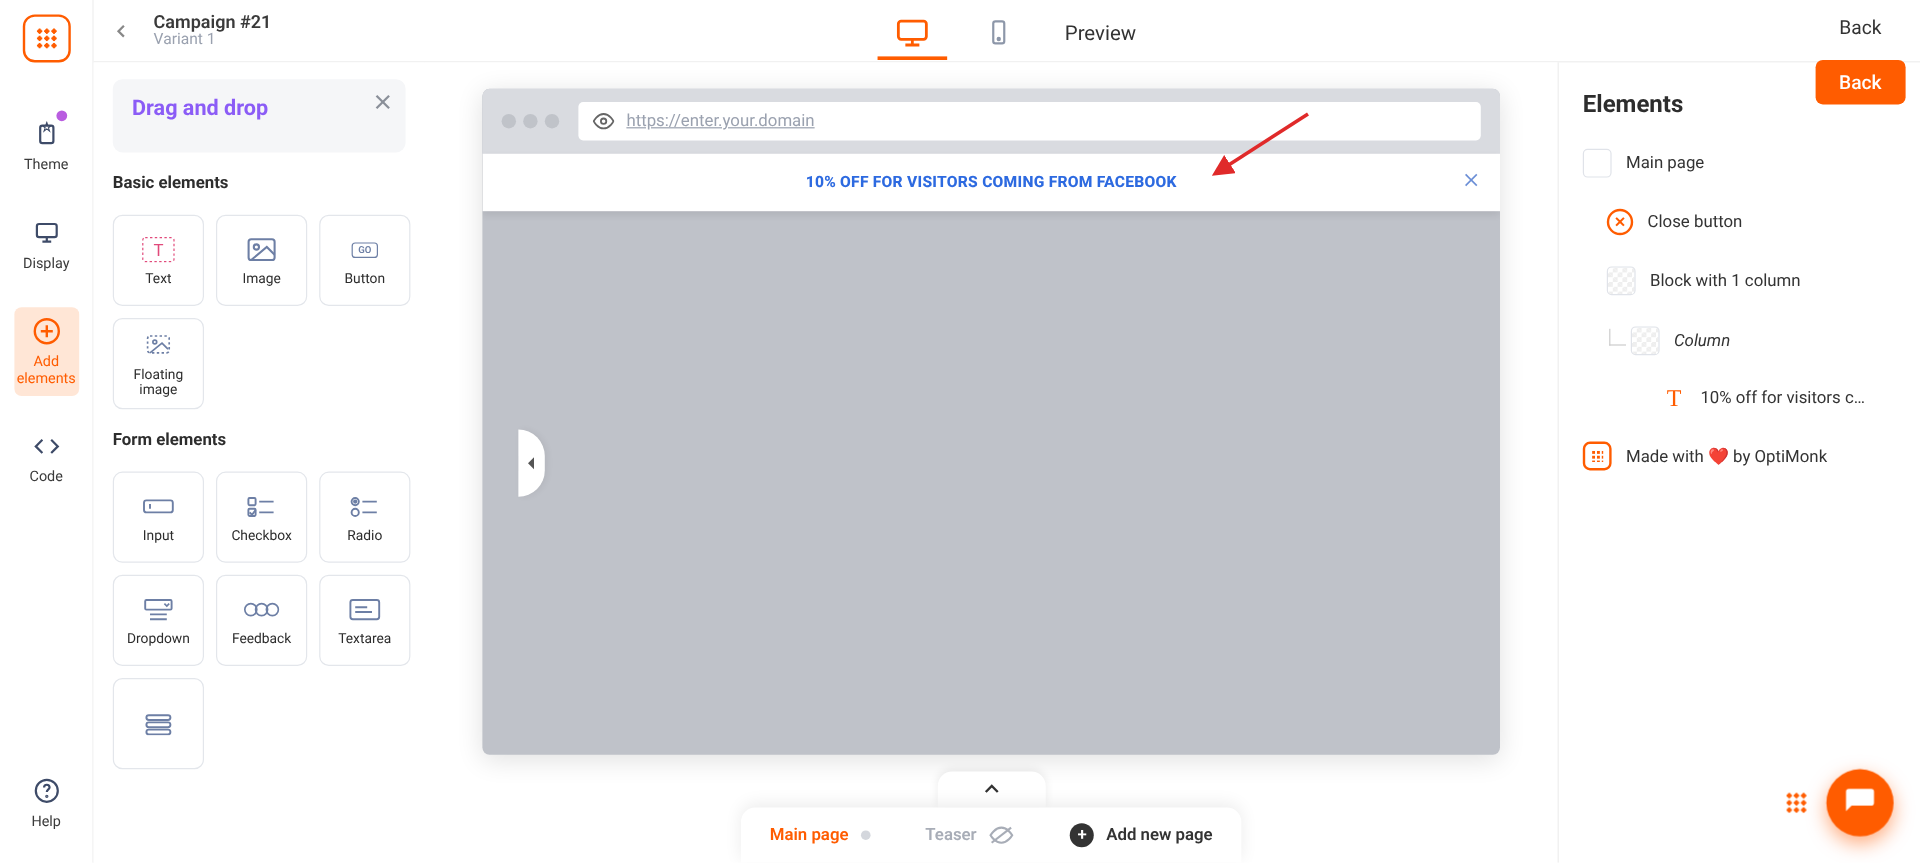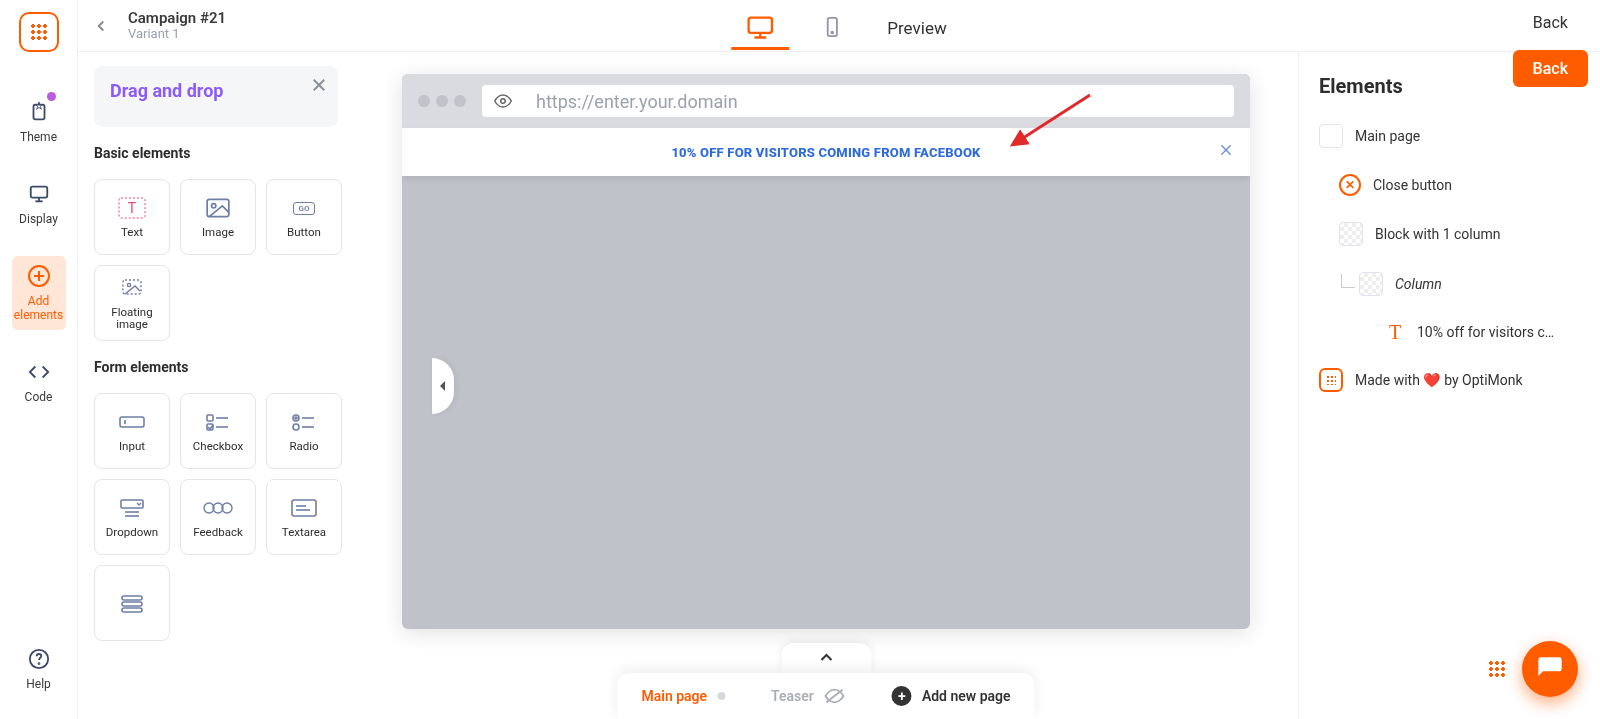--- a/index.html
+++ b/index.html
@@ -55,21 +55,21 @@
 
     
     .collapse-handle { position: absolute; left: 354px; top: 50%; transform: translateY(-50%); width: 22px; height: 56px; background: #fff; border-radius: 0 28px 28px 0; display:flex; align-items:center; justify-content:center; box-shadow: 2px 0 6px rgba(0,0,0,0.06); color:#555; cursor:pointer; z-index: 5; }
 
     
     .canvas-area { flex: 1; background: #fff; display: flex; justify-content: center; padding-top: 22px; position: relative; }
     .browser-frame { width: 848px; height: 555px; background: #bfc2c9; border-radius: 6px; box-shadow: 0 4px 22px rgba(0,0,0,0.12); overflow: hidden; position: relative; }
     .browser-bar { height: 54px; background:#d9dbe0; display:flex; align-items:center; padding: 0 16px; gap: 16px; }
     .dots { display: flex; gap: 6px; }
     .dot { width: 12px; height: 12px; border-radius: 50%; background:#c0c3c9; }
-    .url-input { flex: 1; height: 32px; background:#fff; border-radius: 4px; display:flex; align-items:center; padding: 0 12px; gap: 24px; color:#9aa1af; font-size: 18px; }
+    .url-input { flex: 1; height: 32px; background:#fff; border-radius: 4px; display:flex; align-items:center; padding: 0 12px; gap: 10px; color:#9aa1af; font-size: 14px; text-decoration: underline; }
     .banner { height: 48px; background: #fff; display:flex; align-items:center; justify-content:center; position:relative; box-shadow: 0 3px 6px rgba(0,0,0,0.08); }
     .banner-text { color:#2d6ae0; font-size: 13px; font-weight: 800; letter-spacing: 0.2px; text-align:center; }
     .banner-close { position:absolute; right: 16px; top: 14px; color:#6b8ed6; cursor:pointer; }
     .red-arrow { position: absolute; top: 16px; right: 150px; pointer-events: none; }
 
     
     .page-bar-wrap { position: absolute; left: 50%; bottom: 0; transform: translateX(-50%); display:flex; flex-direction: column; align-items: center; }
     .page-bar-tab { width: 90px; height: 30px; background: #fff; border-radius: 12px 12px 0 0; box-shadow: 0 -2px 8px rgba(0,0,0,0.08); display:flex; align-items:center; justify-content:center; color:#333; cursor:pointer; }
     .page-bar { height: 46px; background:#fff; border-radius: 12px 12px 0 0; box-shadow: 0 -3px 14px rgba(0,0,0,0.08); display:flex; align-items:center; padding: 0 24px; gap: 46px; }
     .pb-item { display:flex; align-items:center; gap: 10px; font-size: 14px; cursor:pointer; }

